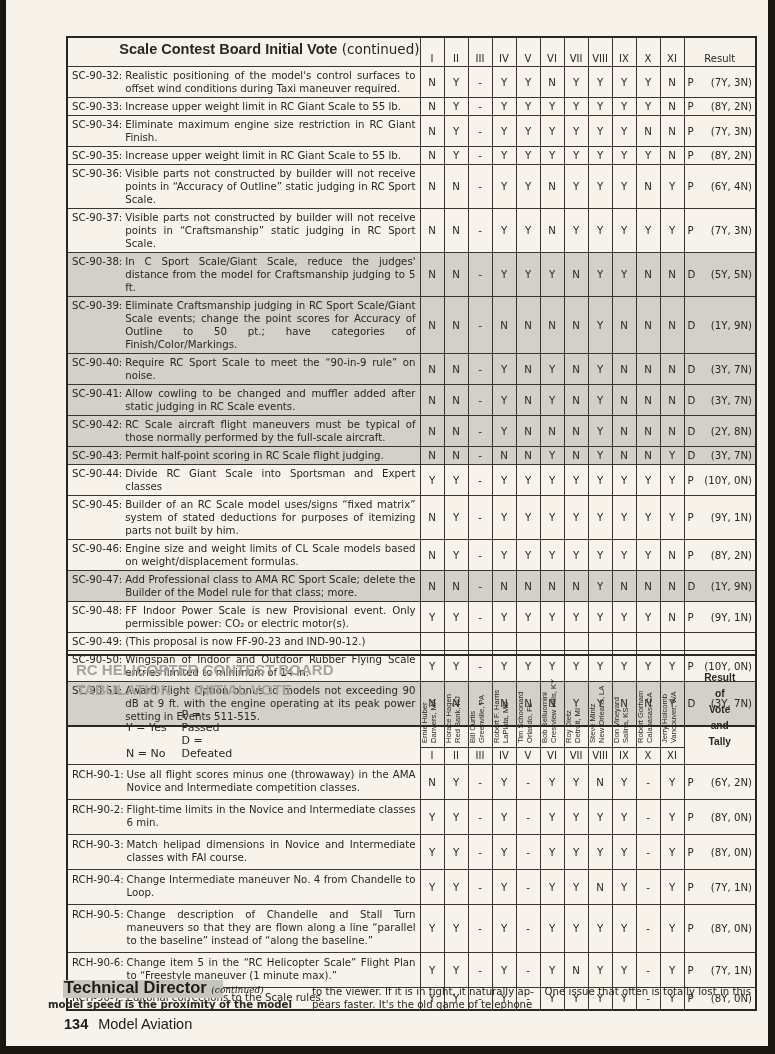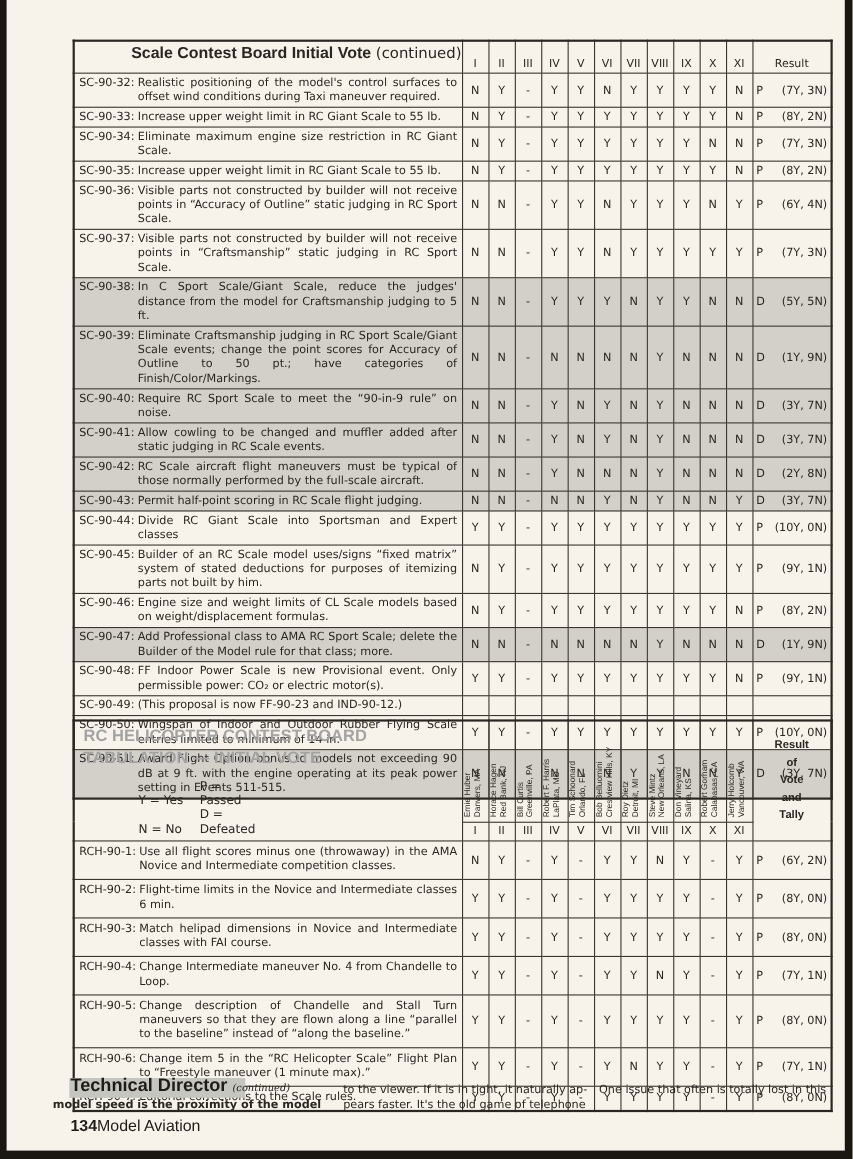--- a/index.html
+++ b/index.html
@@ -56,21 +56,21 @@
     font-family:"Liberation Sans", sans-serif; font-weight:bold; font-size:14px; line-height:16px;
   }
   .footer-head {
     position:absolute; left:63px; top:980px; width:160px; height:18px;
     background:#c4c6bf;
   }
   .td-title { position:absolute; left:64px; top:978px; font-family:"Liberation Sans", sans-serif; font-weight:bold; font-size:16.5px; color:#1f1b18; }
   .td-title i { font-family:"DejaVu Serif", serif; font-weight:normal; font-size:9px; }
   .col { position:absolute; font-size:10.2px; line-height:13px; color:#2a2622; }
   .pagenum { position:absolute; left:64px; top:1016px; font-family:"Liberation Sans", sans-serif; font-size:14.5px; color:#1f1b18; }
-  .pagenum b { }
+  .pagenum b { margin-right:10px; }
 </style>
 </head>
 <body>
 
 <div class="page"></div>
 
 <table class="t1" id="t1">
   <colgroup>
     <col style="width:353px">
       <col style="width:24px">
@@ -141,21 +141,21 @@
         <td class="v">Y</td>
         <td class="v">Y</td>
         <td class="v">Y</td>
         <td class="v">N</td>
         <td class="res"><span>P</span> <span class="t">(8Y, 2N)</span></td>
       </tr>
       <tr style="height: 16px; margin-left: 44px;">
         <td class="desc">
           <div class="wrap">
             <span class="c">SC-90-34:</span>
-            <span class="tx">Eliminate maximum engine size restriction in RC Giant Scale.</span>
+            <span class="tx">Eliminate maximum engine size restriction in RC Giant Finish.</span>
           </div>
         </td>
         <td class="v">N</td>
         <td class="v">Y</td>
         <td class="v">-</td>
         <td class="v">Y</td>
         <td class="v">Y</td>
         <td class="v">Y</td>
         <td class="v">Y</td>
         <td class="v">Y</td>

